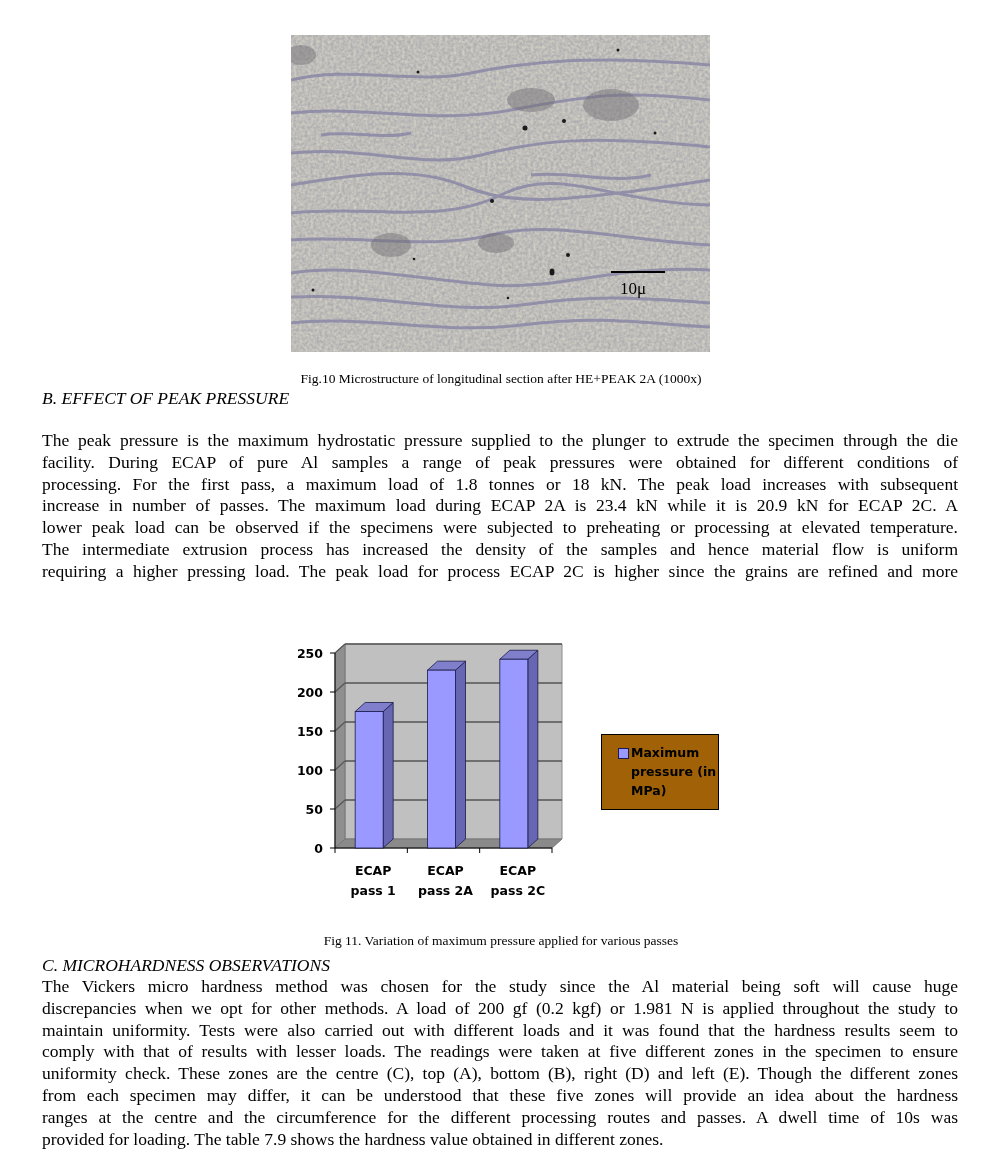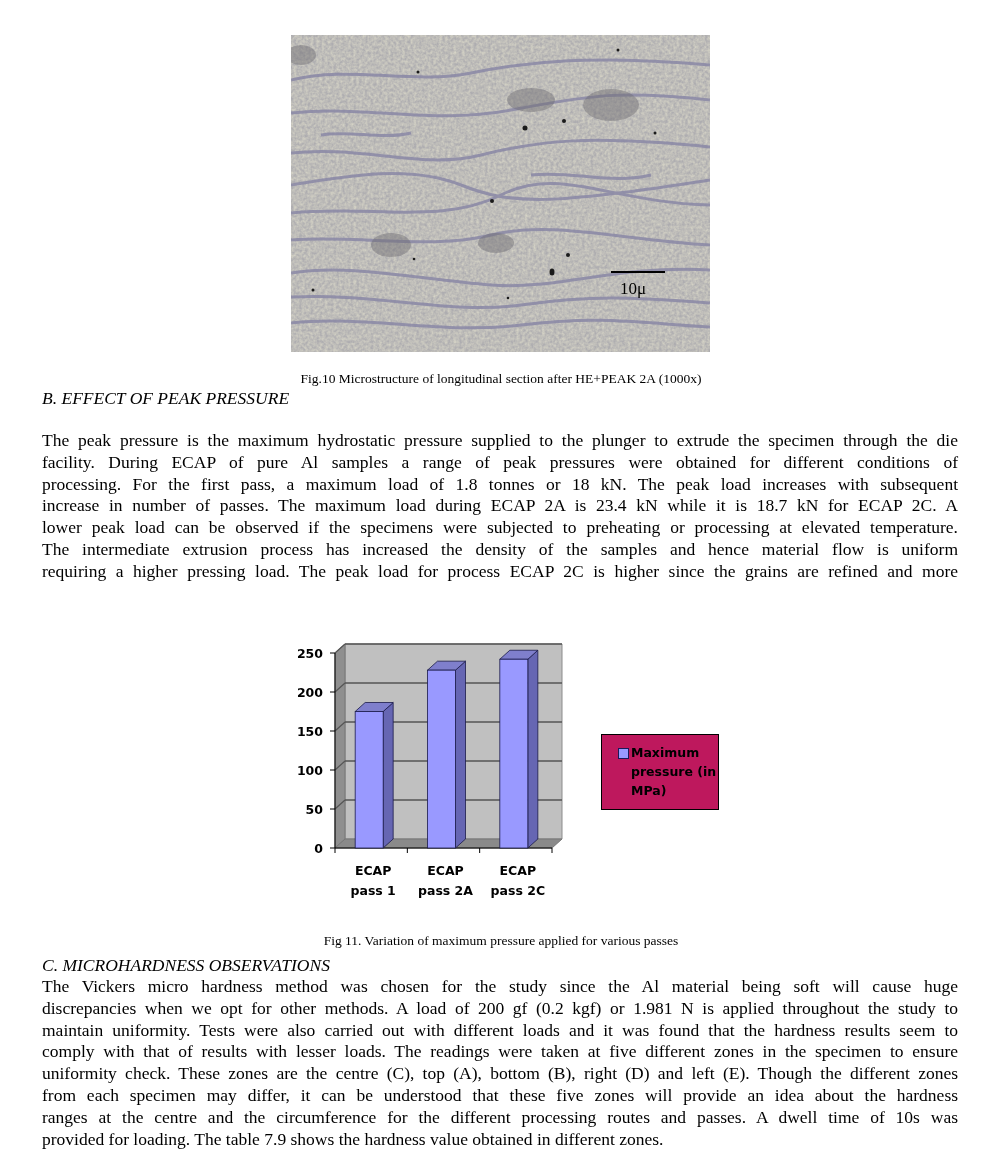--- a/index.html
+++ b/index.html
@@ -17,21 +17,21 @@
   .h-b { top: 388px; }
   .h-c { top: 955px; }
   .para { position: absolute; left: 42px; width: 916px; font-size: 17.5px; line-height: 21.8px; text-align: justify; }
   .para-b { top: 430px; }
   .para-c { top: 976px; }
   .para span.line { display: block; text-align: justify; text-align-last: justify; }
   .para span.line.last { text-align-last: left; }
   .chart { position: absolute; left: 280px; top: 636px; width: 450px; height: 270px; }
   .chart text { font-family: "DejaVu Sans", sans-serif; }
   .legend { position: absolute; left: 601px; top: 734px; width: 116px; height: 74px; border: 1px solid #000;
-            background: #be185d; font-family: "DejaVu Sans", sans-serif; font-weight: bold; font-size: 12.5px; line-height: 19px; }
+            background: #a16207; font-family: "DejaVu Sans", sans-serif; font-weight: bold; font-size: 12.5px; line-height: 19px; }
   .legend-swatch { position: absolute; left: 16px; top: 13px; width: 9px; height: 9px; background: #9999ff; border: 1px solid #1a1a5a; }
   .legend-text { position: absolute; left: 29px; top: 8px; width: 88px; }
 </style>
 </head>
 <body>
 
 <div class="micro">
   <svg width="419" height="317" viewBox="0 0 419 317">
     <defs>
       <filter id="noise">
@@ -79,21 +79,21 @@
   <div class="scale-label">10μ</div>
 </div>
 
 <div class="caption cap10">Fig.10 Microstructure of longitudinal section after HE+PEAK 2A (1000x)</div>
 
 <div class="section-head h-b">B.  EFFECT OF PEAK PRESSURE</div>
 <div class="para para-b">
   <span class="line">The peak pressure is the maximum hydrostatic pressure supplied to the plunger to extrude the specimen through the die</span>
   <span class="line">facility. During ECAP of pure Al samples a range of peak pressures were obtained for different conditions of</span>
   <span class="line">processing. For the first pass, a maximum load of 1.8 tonnes or 18 kN.  The peak load increases with subsequent</span>
-  <span class="line">increase in number of passes. The maximum load during ECAP 2A is 23.4 kN while it is 18.7 kN for ECAP 2C. A</span>
+  <span class="line">increase in number of passes. The maximum load during ECAP 2A is 23.4 kN while it is 20.9 kN for ECAP 2C. A</span>
   <span class="line">lower peak load can be observed if the specimens were subjected to preheating or processing at elevated temperature.</span>
   <span class="line">The intermediate extrusion process has increased the density of the samples and hence material flow is uniform</span>
   <span class="line">requiring a higher pressing load. The peak load for process ECAP 2C is higher since the grains are refined and more</span>
 </div>
 
 <div class="chart">
   <svg id="chart-svg" width="450" height="270">
       <polygon points="65,8 282,8 282,203 65,203" fill="#c0c0c0" stroke="#8c8c8c"></polygon>
       <polygon points="55,17 65,8 65,203 55,212" fill="#8f8f8f" stroke="#777"></polygon>
       <polygon points="55,212 65,203 282,203 272,212" fill="#8a8a8a" stroke="#777"></polygon>

